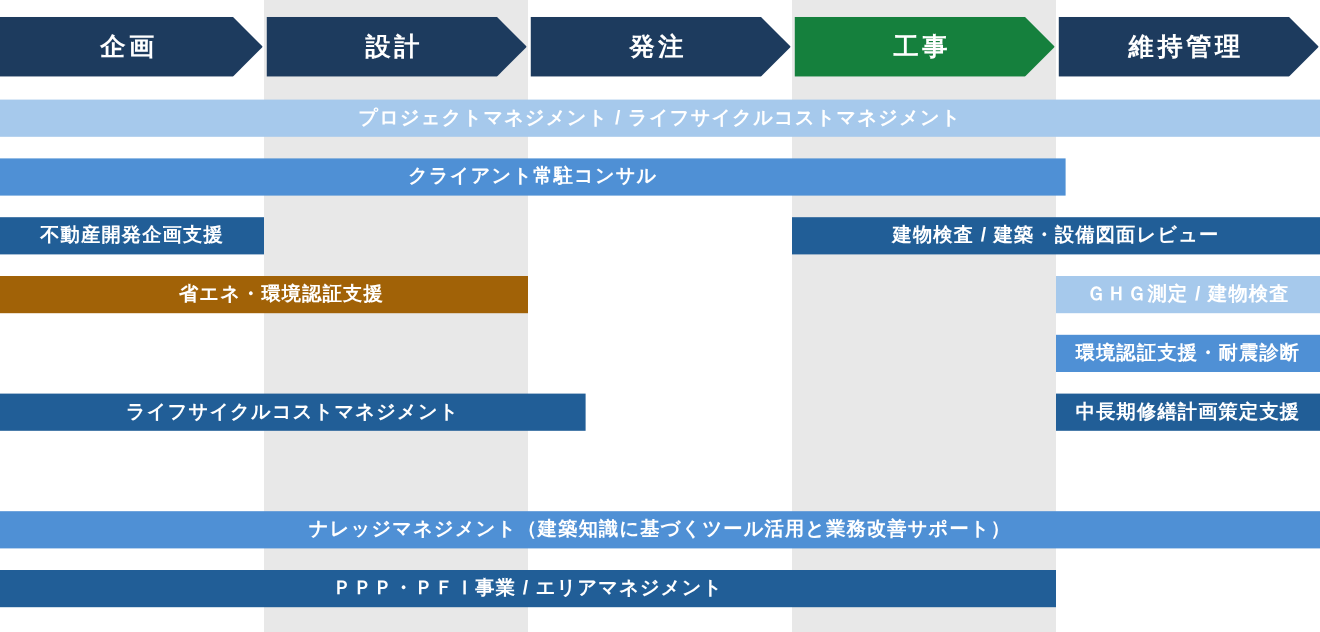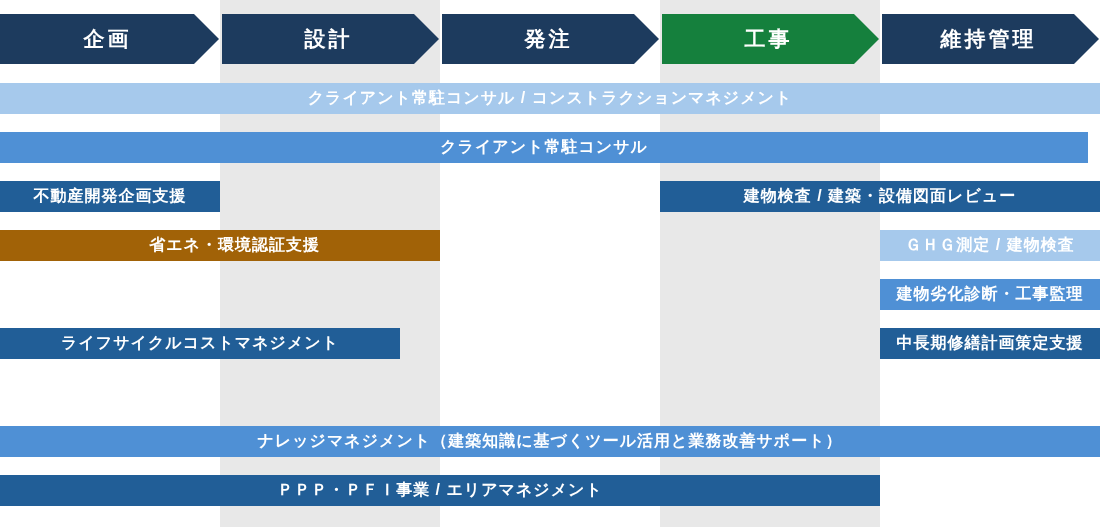--- a/index.html
+++ b/index.html
@@ -43,41 +43,41 @@
     <div class="phase-arrow" style="left: 442px; width: 217px; background: rgb(29, 59, 94);">
       <span>発注</span>
     </div>
     <div class="phase-arrow" style="left: 662px; width: 217px; background: #15803d;">
       <span>工事</span>
     </div>
     <div class="phase-arrow" style="left: 882px; width: 217px; background: rgb(29, 59, 94);">
       <span>維持管理</span>
     </div>
     <div class="service-bar" style="left: 0px; width: 1100px; top: 83px; height: 31px; background: rgb(166, 201, 236); color: rgb(255, 255, 255);">
-      <span>クライアント常駐コンサル / コンストラクションマネジメント</span>
+      <span>プロジェクトマネジメント / ライフサイクルコストマネジメント</span>
     </div>
-    <div class="service-bar" style="left: 0px; width: 1088px; top: 132px; height: 31px; background: rgb(79, 144, 213); color: rgb(255, 255, 255);">
+    <div class="service-bar" style="left: 0px; width: 888px; top: 132px; height: 31px; background: rgb(79, 144, 213); color: rgb(255, 255, 255);">
       <span>クライアント常駐コンサル</span>
     </div>
     <div class="service-bar" style="left: 660px; width: 440px; top: 181px; height: 31px; background: rgb(33, 94, 151); color: rgb(255, 255, 255);">
       <span>建物検査 / 建築・設備図面レビュー</span>
     </div>
     <div class="service-bar" style="left: 0px; width: 220px; top: 181px; height: 31px; background: rgb(33, 94, 151); color: rgb(255, 255, 255);">
       <span>不動産開発企画支援</span>
     </div>
     <div class="service-bar" style="left: 0px; width: 440px; top: 230px; height: 31px; background: #a16207; color: rgb(255, 255, 255); padding-left: 29px;">
       <span>省エネ・環境認証支援</span>
     </div>
     <div class="service-bar" style="left: 880px; width: 220px; top: 230px; height: 31px; background: rgb(166, 201, 236); color: rgb(255, 255, 255);">
       <span>ＧＨＧ測定 / 建物検査</span>
     </div>
     <div class="service-bar" style="left: 880px; width: 220px; top: 279px; height: 31px; background: rgb(79, 144, 213); color: rgb(255, 255, 255);">
-      <span>建物劣化診断・工事監理</span>
+      <span>環境認証支援・耐震診断</span>
     </div>
-    <div class="service-bar" style="left: 0px; width: 400px; top: 328px; height: 31px; background: rgb(33, 94, 151); color: rgb(255, 255, 255);">
+    <div class="service-bar" style="left: 0px; width: 488px; top: 328px; height: 31px; background: rgb(33, 94, 151); color: rgb(255, 255, 255);">
       <span>ライフサイクルコストマネジメント</span>
     </div>
     <div class="service-bar" style="left: 880px; width: 220px; top: 328px; height: 31px; background: rgb(33, 94, 151); color: rgb(255, 255, 255);">
       <span>中長期修繕計画策定支援</span>
     </div>
     <div class="service-bar" style="left: 0px; width: 1100px; top: 426px; height: 31px; background: rgb(79, 144, 213); color: rgb(255, 255, 255);">
       <span>ナレッジマネジメント（建築知識に基づくツール活用と業務改善サポート）</span>
     </div>
     <div class="service-bar" style="left: 0px; width: 880px; top: 475px; height: 31px; background: rgb(33, 94, 151); color: rgb(255, 255, 255);">
       <span>ＰＰＰ・ＰＦＩ事業 / エリアマネジメント</span>

